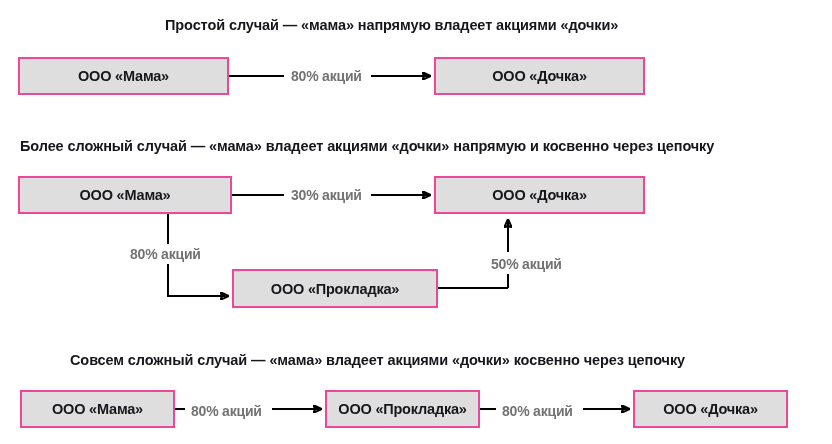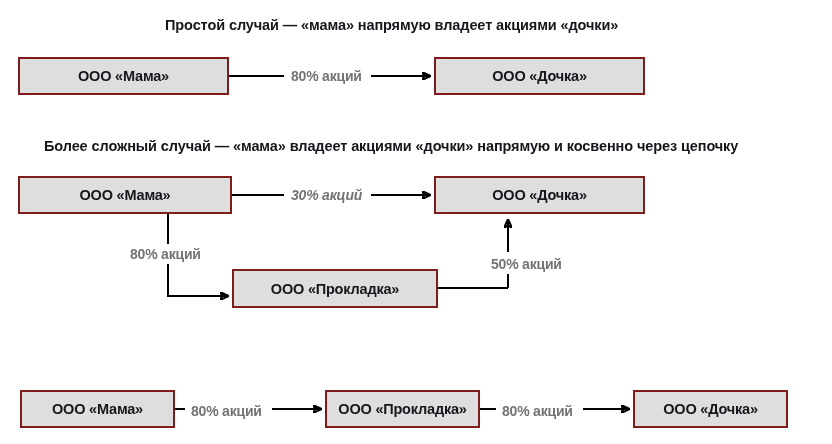--- a/index.html
+++ b/index.html
@@ -28,21 +28,21 @@
     font-weight: 700;
     letter-spacing: -0.1px;
     white-space: nowrap;
     color: #16161c;
     line-height: 16px;
   }
   .node {
     position: absolute;
     box-sizing: border-box;
     background: #dedede;
-    border: 2px solid #7f1d1d;
+    border: 2px solid #ec4899;
     display: flex;
     align-items: center;
     justify-content: center;
     font-size: 14.5px;
     font-weight: 700;
     color: #16161c;
     white-space: nowrap;
     letter-spacing: -0.2px;
   }
   .edge-label {
@@ -74,34 +74,35 @@
 <div class="canvas">
 
   <div class="section-title" style="left:165px; top:17px;">Простой случай — «мама» напрямую владеет акциями «дочки»</div>
 
   <div class="node" style="left:18px; top:57px; width:211px; height:38px;">ООО «Мама»</div>
 
   <div class="node" style="left:434px; top:57px; width:211px; height:38px;">ООО «Дочка»</div>
 
   <div class="edge-label" style="left:285px; top:69px; padding:0 6px;">80% акций</div>
 
-  <div class="section-title" style="left:20px; top:138px;margin-left:24px;">Более сложный случай — «мама» владеет акциями «дочки» напрямую и косвенно через цепочку</div>
+  <div class="section-title" style="left:20px; top:138px;">Более сложный случай — «мама» владеет акциями «дочки» напрямую и косвенно через цепочку</div>
 
   <div class="node" style="left:18px; top:176px; width:214px; height:38px;">ООО «Мама»</div>
 
   <div class="node" style="left:434px; top:176px; width:211px; height:38px;">ООО «Дочка»</div>
 
   <div class="node" style="left:232px; top:269px; width:206px; height:39px;">ООО «Прокладка»</div>
 
-  <div class="edge-label" style="left:285px; top:188px; padding:0 6px;font-style:italic;">30% акций</div>
+  <div class="edge-label" style="left:285px; top:188px; padding:0 6px;">30% акций</div>
 
   <div class="edge-label" style="left:126px; top:245px; padding:2px 4px;">80% акций</div>
 
   <div class="edge-label" style="left:463px; top:255px; padding:2px 4px;margin-left:24px;">50% акций</div>
 
+  <div class="section-title" style="left:70px; top:352px;">Совсем сложный случай — «мама» владеет акциями «дочки» косвенно через цепочку</div>
 
   <div class="node" style="left:20px; top:390px; width:155px; height:38px;">ООО «Мама»</div>
 
   <div class="node" style="left:325px; top:390px; width:155px; height:38px;">ООО «Прокладка»</div>
 
   <div class="node" style="left:633px; top:390px; width:155px; height:38px;">ООО «Дочка»</div>
 
   <div class="edge-label" style="left:186px; top:404px; padding:0 5px;">80% акций</div>
 
   <div class="edge-label" style="left:497px; top:404px; padding:0 5px;">80% акций</div>

